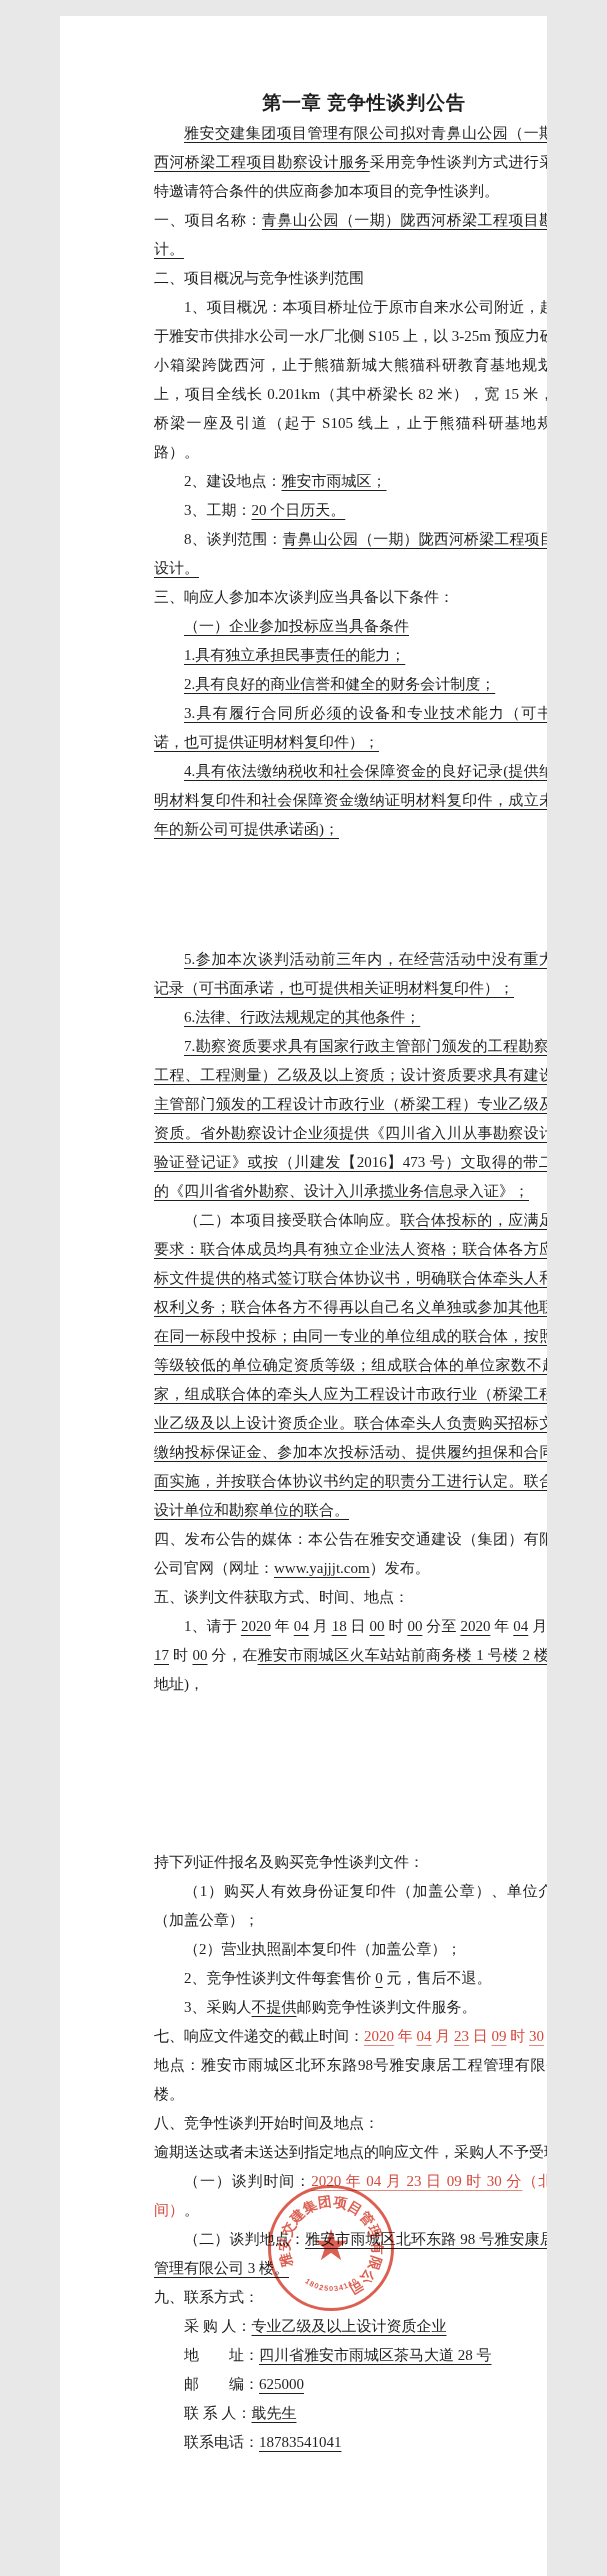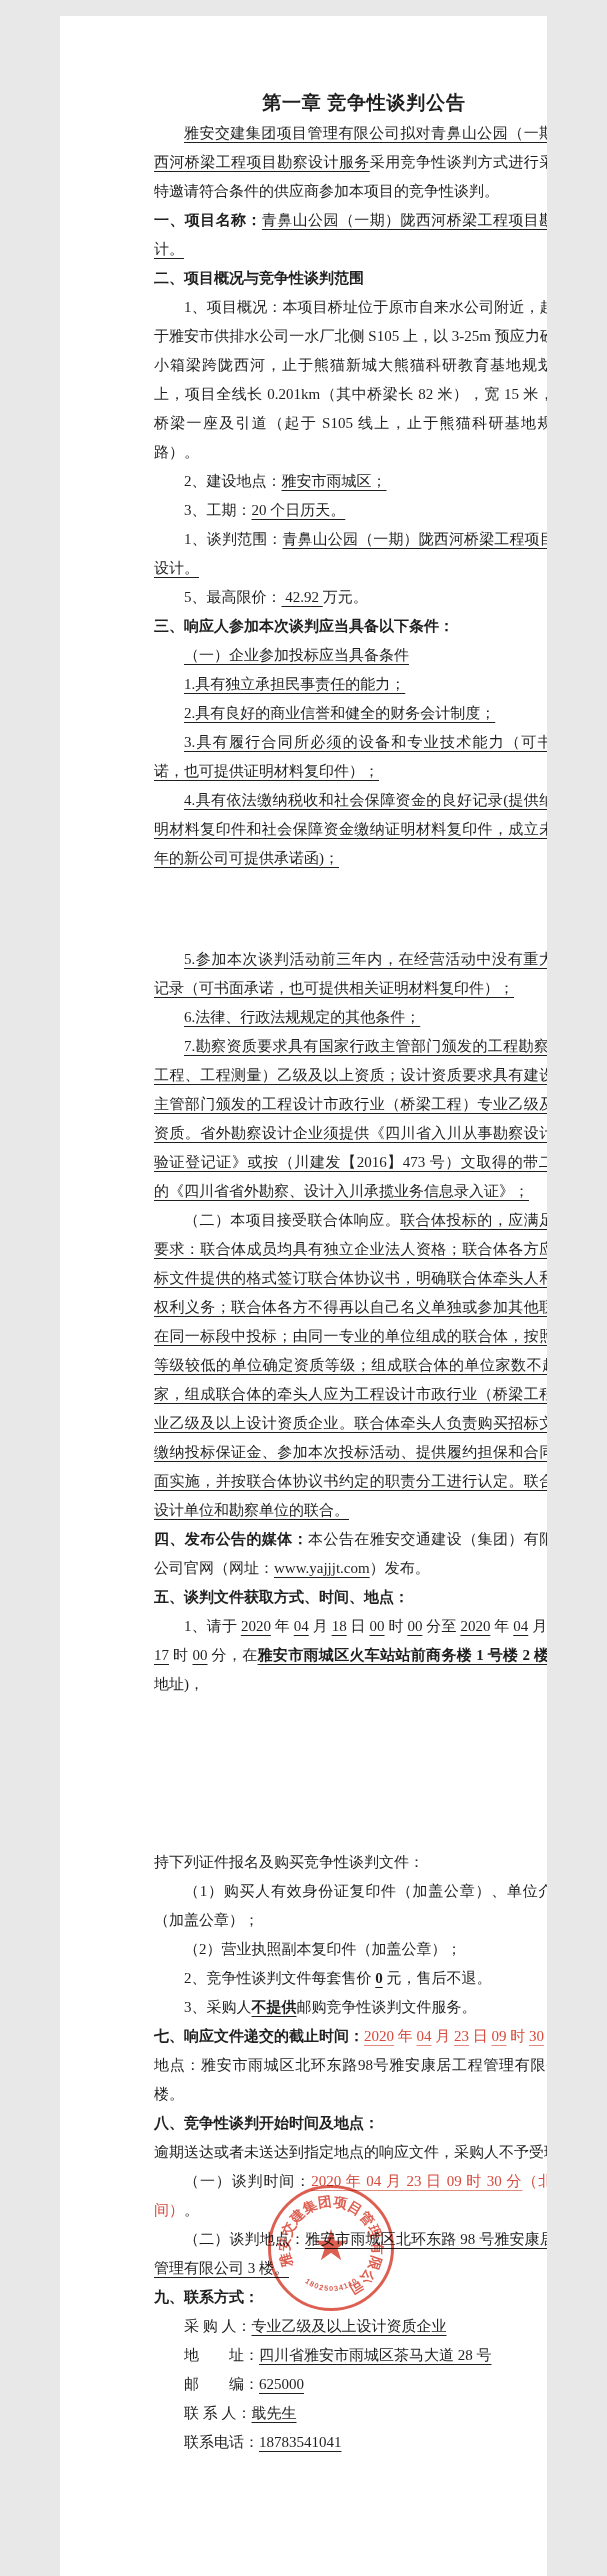--- a/index.html
+++ b/index.html
@@ -13,21 +13,21 @@
     position:absolute;top:71px;left:0;width:608px;
     text-align:center;font-size:19px;font-weight:bold;line-height:32px;
     letter-spacing:0.8px;
   }
   .block{
     position:absolute;left:94px;width:431px;
     font-size:15px;line-height:29px;text-align:justify;
   }
   .block p{margin:0;}
   .block p.ind{text-indent:2em;}
-  .b{font-weight:bold;}
+  .b{font-weight:normal;}
   .u{text-decoration:underline;text-underline-offset:3.8px;text-decoration-thickness:1.1px;}
   .r{color:#d6493c;}
   .r.u{text-decoration-color:#e08a80;}
   .clip{position:absolute;overflow:hidden;}
   .stamp{
     position:absolute;border:0 solid #d63c2b;border-radius:50%;
     opacity:.82;mix-blend-mode:multiply;color:#d63c2b;
   }
   .stamp .ch{
     position:absolute;left:50%;top:50%;font-weight:700;line-height:1;
@@ -43,22 +43,21 @@
 
 <div class="page">
   <div class="doc-title">第一章 竞争性谈判公告</div>
   <div class="block" style="top: 103px;">
       <p class="ind"><span class="u">雅安交建集团项目管理有限公司拟对青鼻山公园（一期）陇西河桥梁工程项目勘察设计服务</span><span>采用竞争性谈判方式进行采购，特邀请符合条件的供应商参加本项目的竞争性谈判。</span></p>
       <p><span class="b">一、项目名称：</span><span class="u">青鼻山公园（一期）陇西河桥梁工程项目勘察设计。</span></p>
       <p><span class="b">二、项目概况与竞争性谈判范围</span></p>
       <p class="ind"><span>1、项目概况：本项目桥址位于原市自来水公司附近，起点位于雅安市供排水公司一水厂北侧 S105 上，以 3-25m 预应力砼简支小箱梁跨陇西河，止于熊猫新城大熊猫科研教育基地规划道路上，项目全线长 0.201km（其中桥梁长 82 米），宽 15 米，新建桥梁一座及引道（起于 S105 线上，止于熊猫科研基地规划道路）。</span></p>
       <p class="ind"><span>2、建设地点：</span><span class="u">雅安市雨城区；</span></p>
       <p class="ind"><span>3、工期：</span><span class="u">20 个日历天。</span></p>
-      <p class="ind"><span>1、谈判范围：</span><span class="u">青鼻山公园（一期）陇西河桥梁工程项目勘察设计。</span></p>
-      <p class="ind"><span>5、最高限价：</span><span class="u">  42.92  </span><span>万元。</span></p>
+      <p class="ind"><span>8、谈判范围：</span><span class="u">青鼻山公园（一期）陇西河桥梁工程项目勘察设计。</span></p>
       <p><span class="b">三、响应人参加本次谈判应当具备以下条件：</span></p>
       <p class="ind"><span class="u">（一）企业参加投标应当具备条件</span></p>
       <p class="ind"><span class="u">1.具有独立承担民事责任的能力；</span></p>
       <p class="ind"><span class="u">2.具有良好的商业信誉和健全的财务会计制度；</span></p>
       <p class="ind"><span class="u">3.具有履行合同所必须的设备和专业技术能力（可书面承诺，也可提供证明材料复印件）；</span></p>
       <p class="ind"><span class="u">4.具有依法缴纳税收和社会保障资金的良好记录(提供纳税证明材料复印件和社会保障资金缴纳证明材料复印件，成立未足一年的新公司可提供承诺函)；</span></p>
     </div>
   <div class="block" style="top: 929px;">
       <p class="ind"><span class="u">5.参加本次谈判活动前三年内，在经营活动中没有重大违法记录（可书面承诺，也可提供相关证明材料复印件）；</span></p>
       <p class="ind"><span class="u">6.法律、行政法规规定的其他条件；</span></p>

